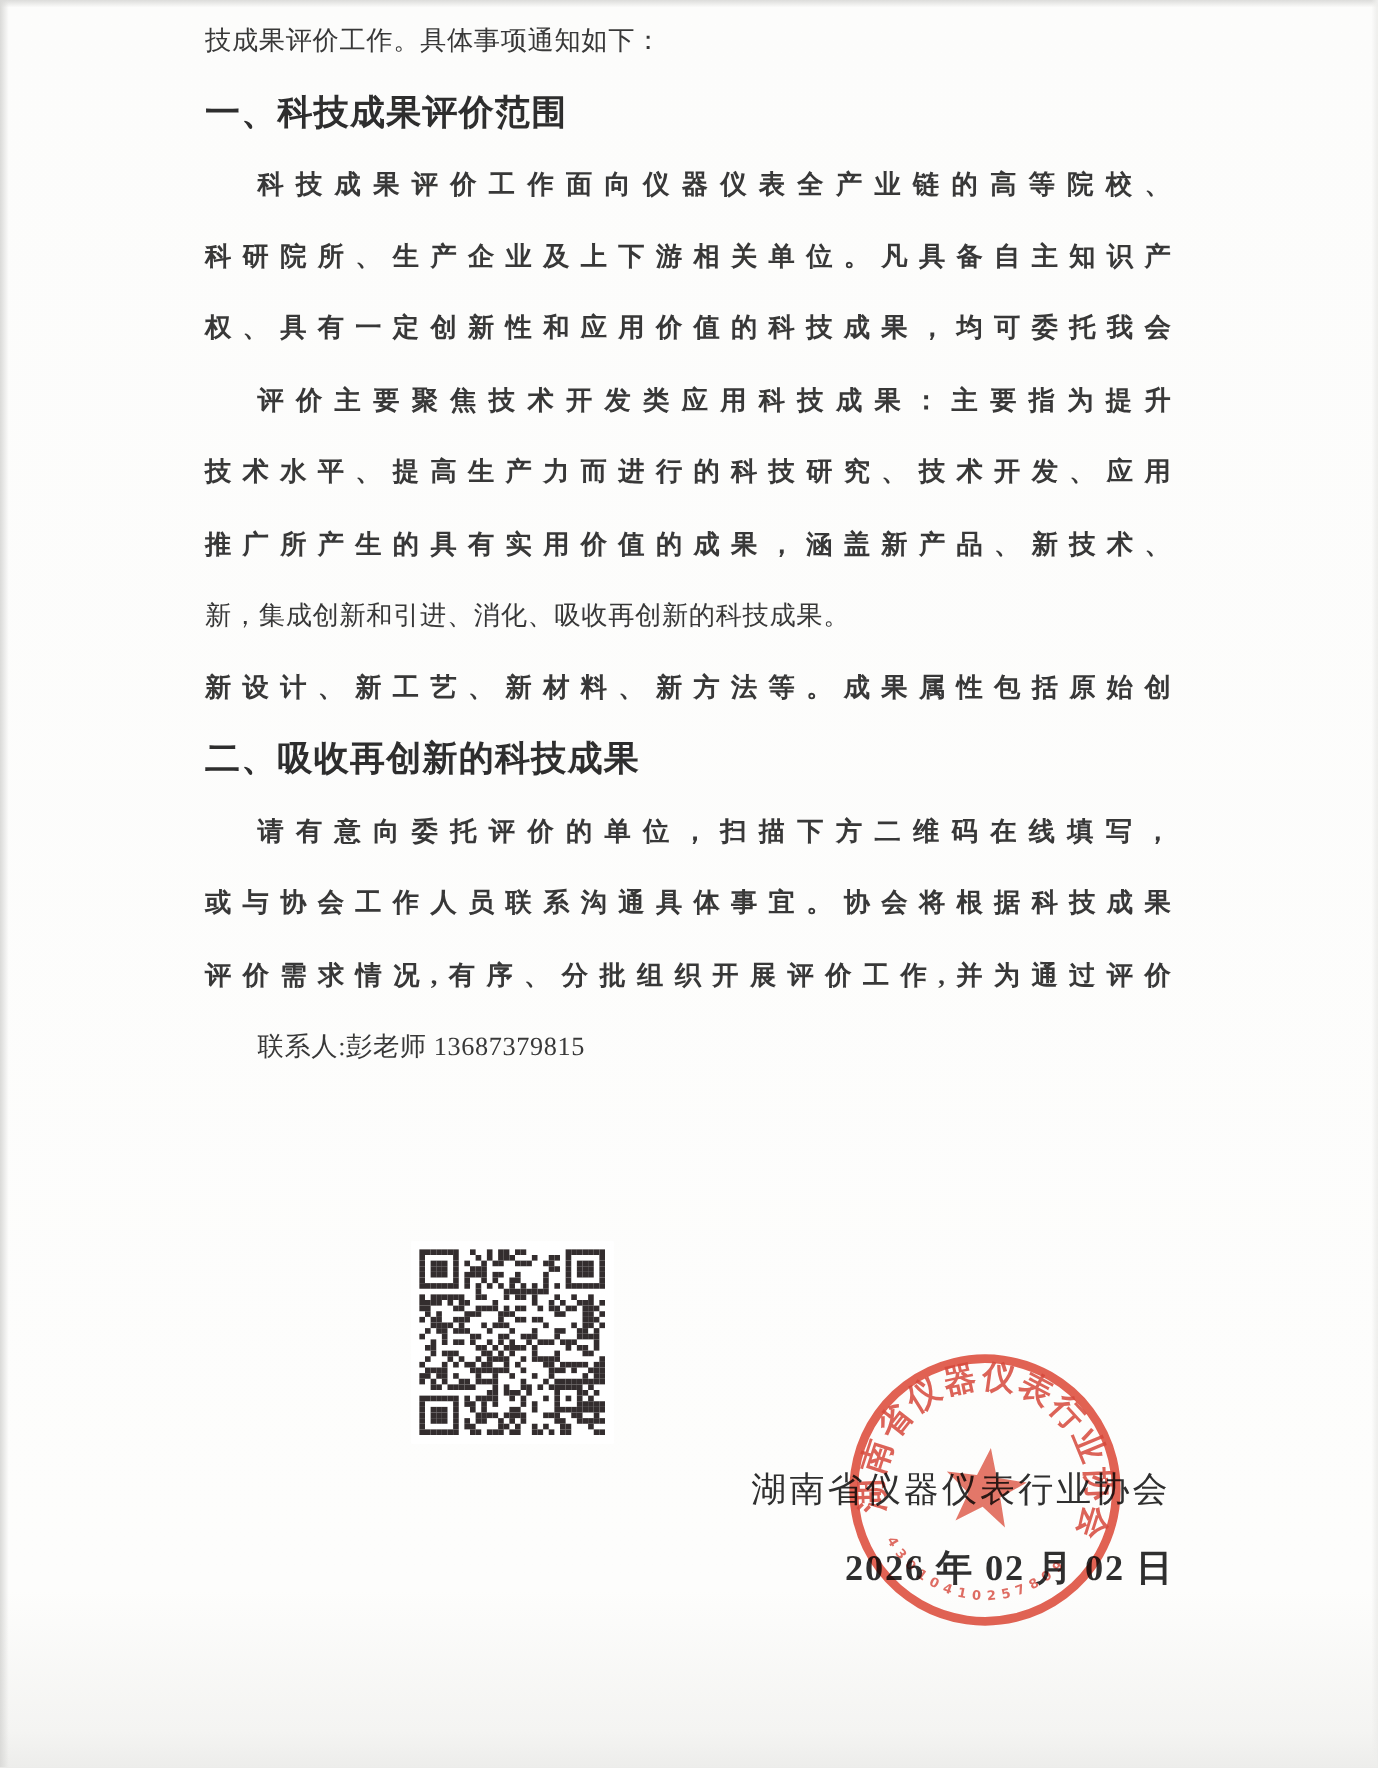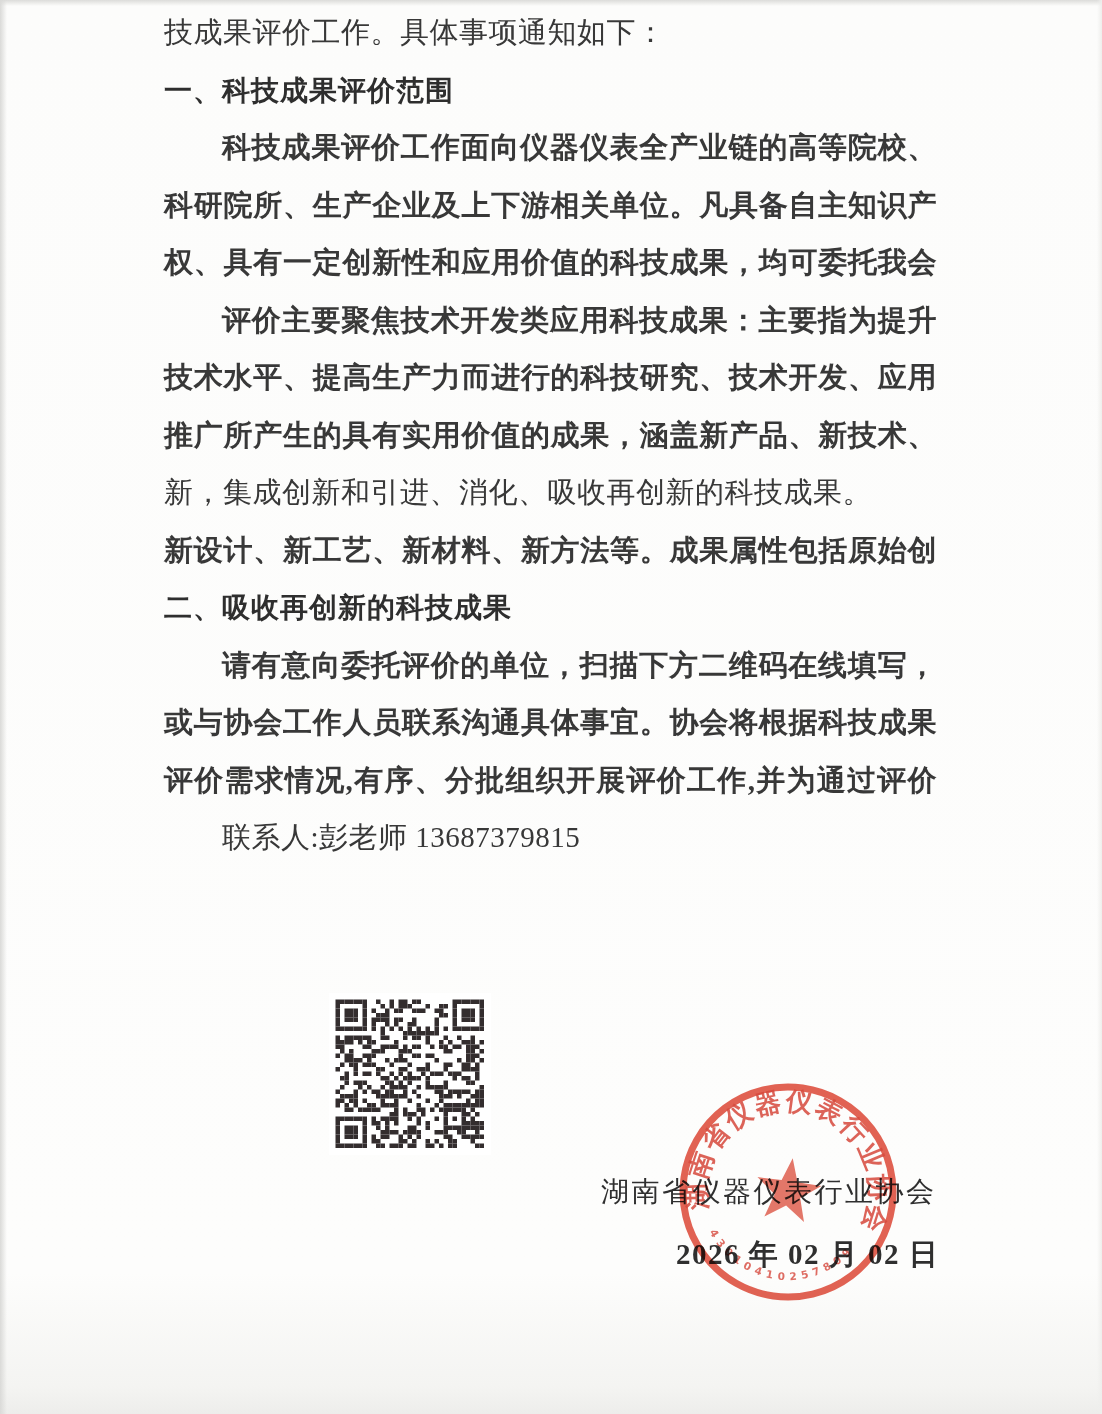--- a/index.html
+++ b/index.html
@@ -14,21 +14,21 @@
   }
   .edge-top{position:absolute;left:0;top:0;width:100%;height:6px;
     background:linear-gradient(180deg,#dcdcda,rgba(255,255,255,0));}
   .edge-left{position:absolute;left:0;top:0;width:7px;height:100%;
     background:linear-gradient(90deg,#dadad8,rgba(255,255,255,0));}
   .edge-right{position:absolute;right:0;top:0;width:5px;height:100%;
     background:linear-gradient(270deg,#eeeeec,rgba(255,255,255,0));}
 
   .body-text{position:absolute;left:164px;top:4px;width:773px;}
   .line{
-    font-size:29px;
+    font-size:21px;
     line-height:57.5px;height:57.5px;
     white-space:nowrap;
     letter-spacing:0.5px;
     text-align:left;
   }
   .line.j{text-align:justify;text-align-last:justify;font-weight:bold;}
   .line.indent{text-indent:2em;}
   .line.heading{font-size:28px;font-weight:700;color:#2e2e2e;letter-spacing:1px;}
 
   .qr{position:absolute;left:329px;top:993px;width:162px;height:162px;background:#fff;}

